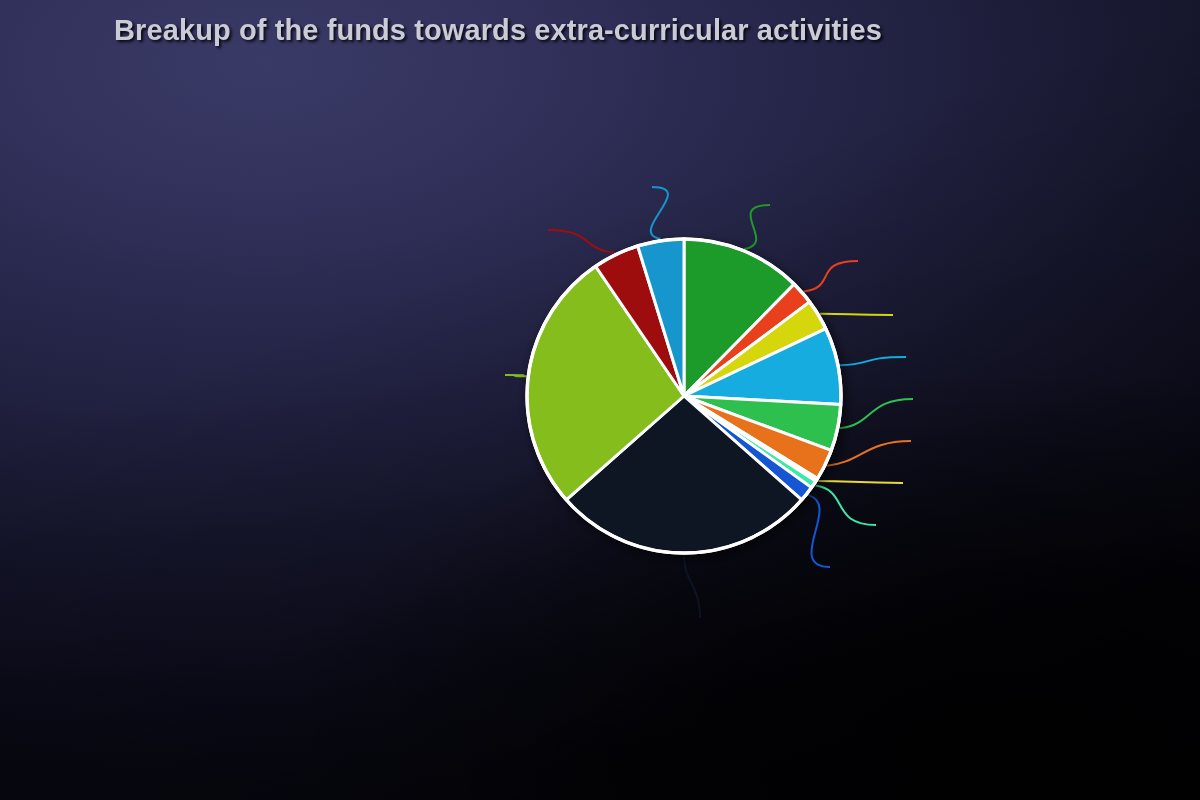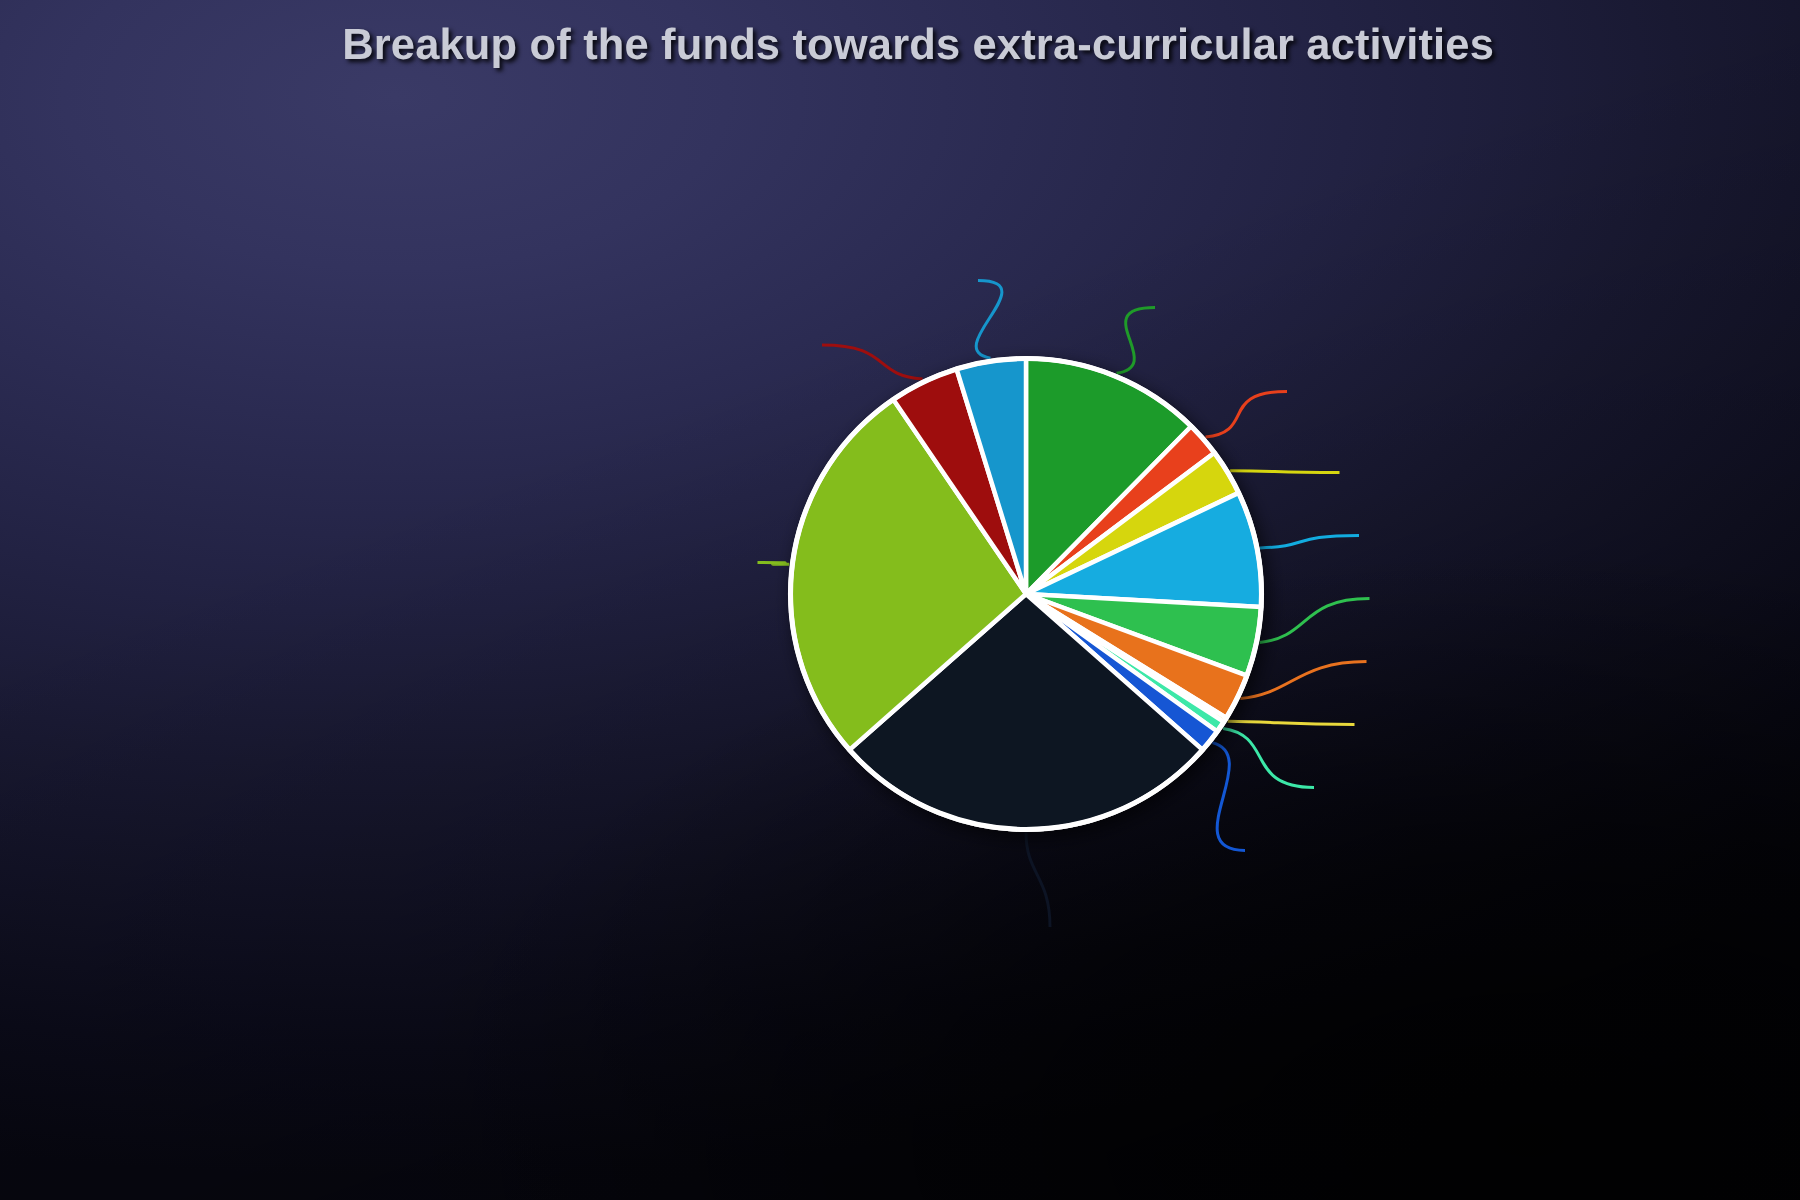--- a/index.html
+++ b/index.html
@@ -24,21 +24,21 @@
     background:
       radial-gradient(ellipse 90% 70% at 85% 95%, rgba(0,0,0,0.85) 0%, rgba(0,0,0,0.55) 35%, rgba(0,0,0,0) 70%),
       linear-gradient(160deg, rgba(0,0,0,0) 35%, rgba(0,0,0,0.35) 75%, rgba(0,0,0,0.6) 100%);
     pointer-events:none;
   }
   #stage > * { position:relative; z-index:2; }
 
   .title {
     position:absolute;
     top:14px; left:0; width:996px;
-    text-align:right;
+    text-align:center;
     font-size:29px;
     font-weight:bold;
     color:#c9cbd6;
     letter-spacing:0.1px;
     text-shadow: 2px 2px 3px rgba(0,0,0,0.85);
   }
 
   svg.chart {
     position:absolute;
     left:0; top:0;

